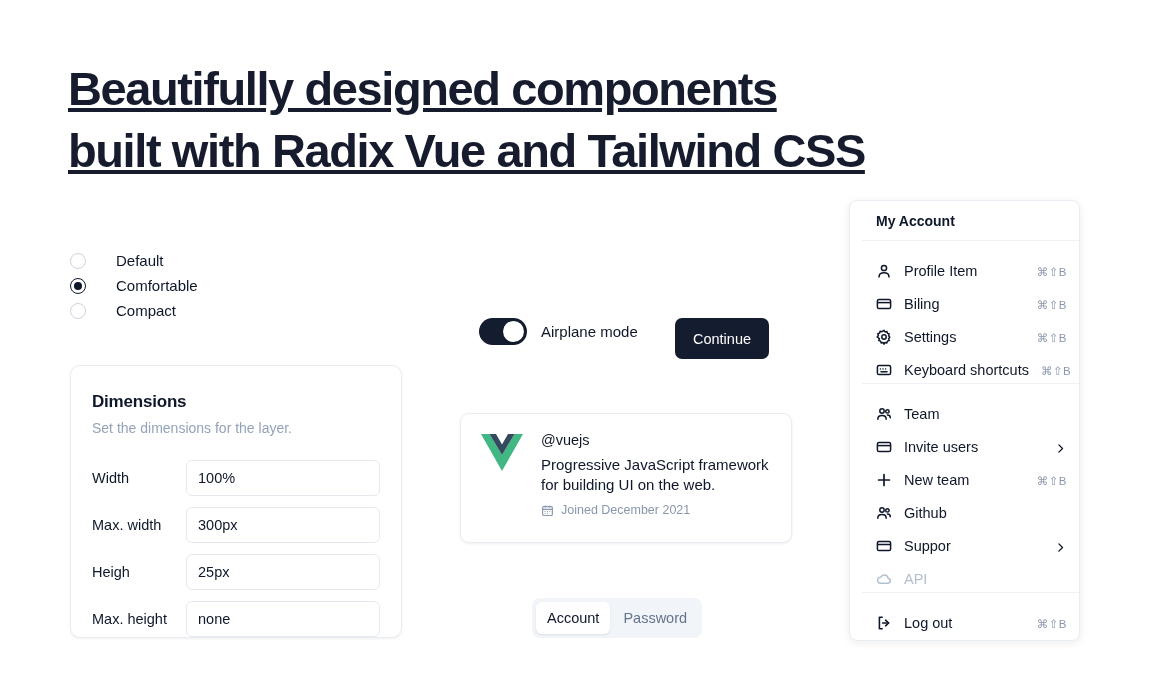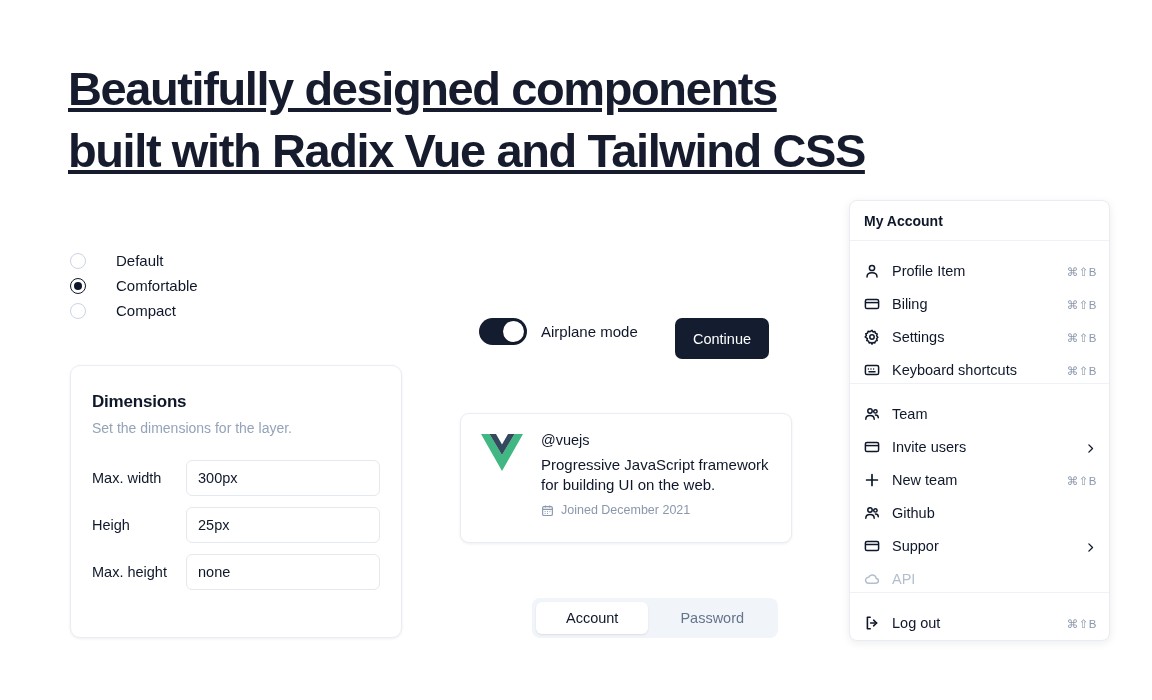--- a/index.html
+++ b/index.html
@@ -164,44 +164,44 @@
     height: 40px;
     background: #f1f5f9;
     border-radius: 8px;
     padding: 4px;
     display: flex;
     align-items: center;
     gap: 2px;
   }
   .tab {
     height: 32px;
-    padding: 0 30px;
+    padding: 0 11px;
     display: flex; align-items: center;
     font-size: 14.5px;
     color: #64748b;
     border-radius: 6px;
     cursor: pointer;
   }
   .tab.active {
     background: #ffffff;
     color: #0f172a;
     box-shadow: 0 1px 2px rgba(15,23,42,.10);
   }
 
   
   .menu {
     position: absolute;
     left: 849px;
     top: 200px;
-    width: 261px;
+    width: 231px;
     background: #ffffff;
     border: 1px solid #e9edf3;
     border-radius: 8px;
     box-shadow: 0 2px 8px rgba(15,23,42,.08);
-    padding: 0 0 4px 0;
+    padding: 0 0 4px 12px;
     overflow: hidden;
   }
   .menu-header {
     font-size: 14px;
     font-weight: bold;
     color: #0f172a;
     padding: 12px 14px 11px 14px;
   }
   .menu-sep { height: 1px; background: #eef1f6; margin: 0; }
   .menu-group { padding: 5px 0 5px 0; }
@@ -245,20 +245,24 @@
   <div class="radio-row">
     <span class="radio-circle"></span>
     <span class="radio-label">Compact</span>
   </div>
 </div>
 
 <div class="dims-card">
   <div class="dims-title">Dimensions</div>
   <div class="dims-desc">Set the dimensions for the layer.</div>
   <div class="dims-rows">
+    <div class="dims-row">
+      <span class="dims-label">Width</span>
+      <input class="dims-input" value="100%" style="">
+    </div>
     <div class="dims-row">
       <span class="dims-label">Max. width</span>
       <input class="dims-input" value="300px" style="">
     </div>
     <div class="dims-row">
       <span class="dims-label">Heigh</span>
       <input class="dims-input" value="25px" style="">
     </div>
     <div class="dims-row">
       <span class="dims-label">Max. height</span>

